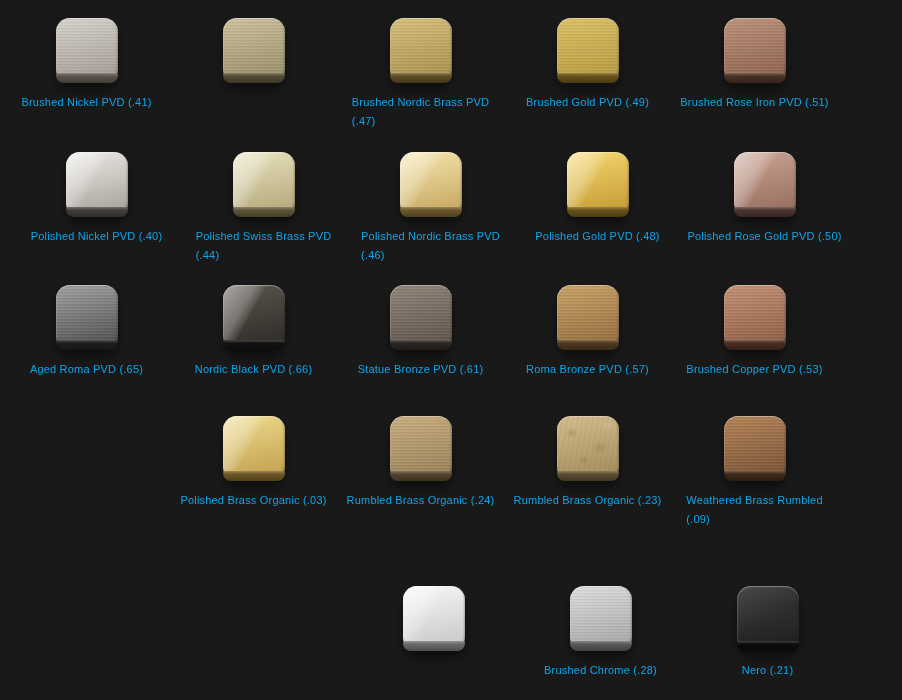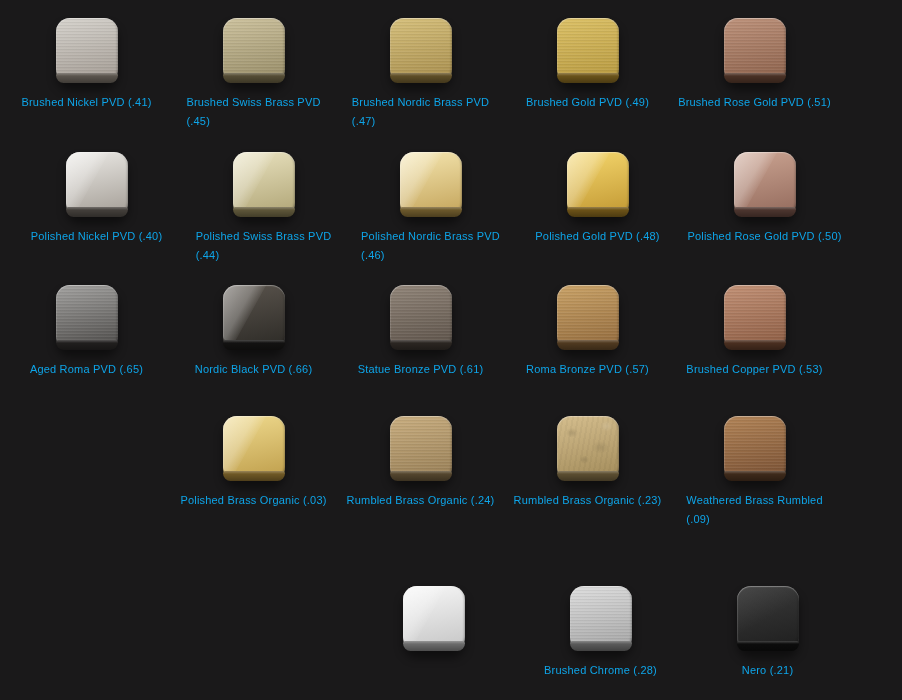--- a/index.html
+++ b/index.html
@@ -93,42 +93,38 @@
 <div class="page">
     <div class="finish-row row-1">
       <div class="cell" aria-label="Brushed Nickel PVD (.41)">
     <div class="tile brushed" style="--c1: #d6d3cd; --c2: #a09890; --lip: #6b645c;"></div>
     <div class="label">
           <div class="label-line">Brushed Nickel PVD (.41)</div>
         </div>
   </div>
       <div class="cell" aria-label="Brushed Swiss Brass PVD (.45)">
     <div class="tile brushed" style="--c1: #cdc29e; --c2: #958a65; --lip: #645b3f;"></div>
-    <div class="label">
-          <div class="label-line">Brushed Swiss Brass PVD</div>
-          <div class="label-line">(.45)</div>
-        </div>
   </div>
       <div class="cell" aria-label="Brushed Nordic Brass PVD (.47)">
     <div class="tile brushed" style="--c1: #d6c07c; --c2: #a68c4c; --lip: #6f5c2e;"></div>
     <div class="label">
           <div class="label-line">Brushed Nordic Brass PVD</div>
           <div class="label-line">(.47)</div>
         </div>
   </div>
       <div class="cell" aria-label="Brushed Gold PVD (.49)">
     <div class="tile brushed" style="--c1: #dcc167; --c2: #b5973e; --lip: #7d621f;"></div>
     <div class="label">
           <div class="label-line">Brushed Gold PVD (.49)</div>
         </div>
   </div>
       <div class="cell" aria-label="Brushed Rose Gold PVD (.51)">
     <div class="tile brushed" style="--c1: #bd927b; --c2: #8a5f49; --lip: #573a2c;"></div>
     <div class="label">
-          <div class="label-line">Brushed Rose Gold PVD (.51)</div>
+          <div class="label-line">Brushed Rose Iron PVD (.51)</div>
         </div>
   </div>
     </div>
     <div class="finish-row row-2">
       <div class="cell" aria-label="Polished Nickel PVD (.40)">
     <div class="tile polished" style="--c1: #ebe9e5; --c2: #a29c94; --lip: #4f4a45;"></div>
     <div class="label">
           <div class="label-line">Polished Nickel PVD (.40)</div>
         </div>
   </div>

